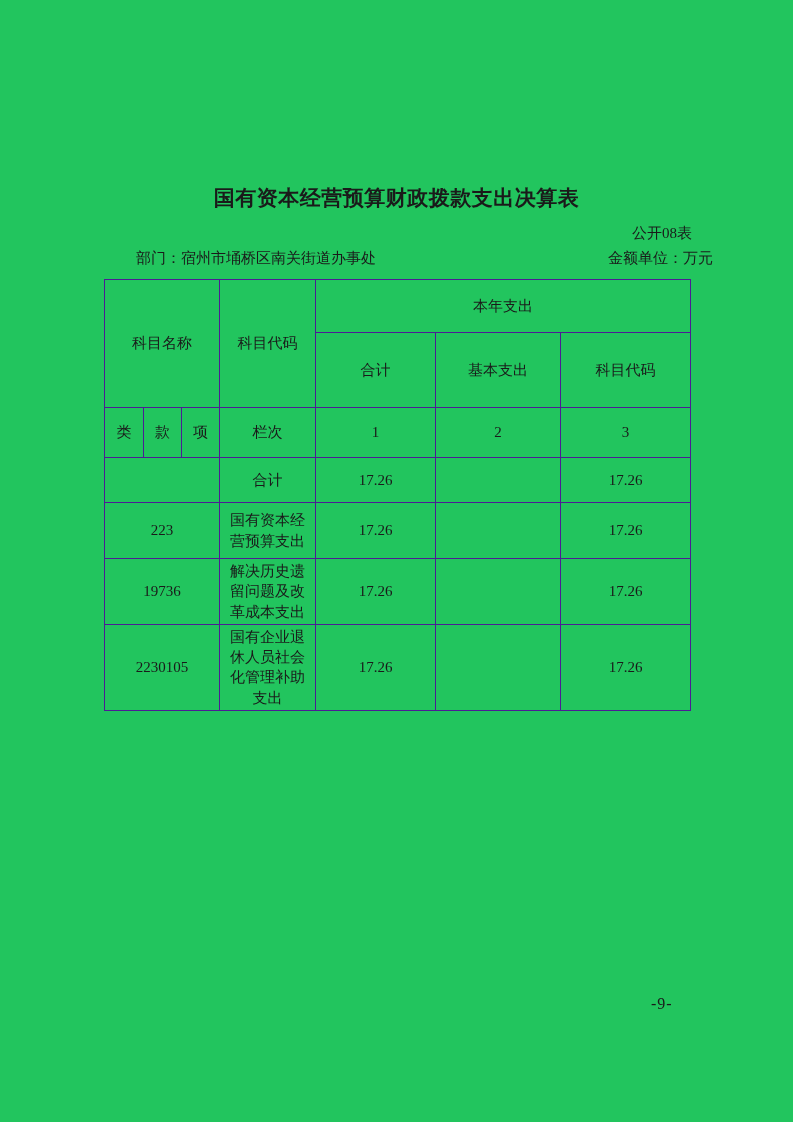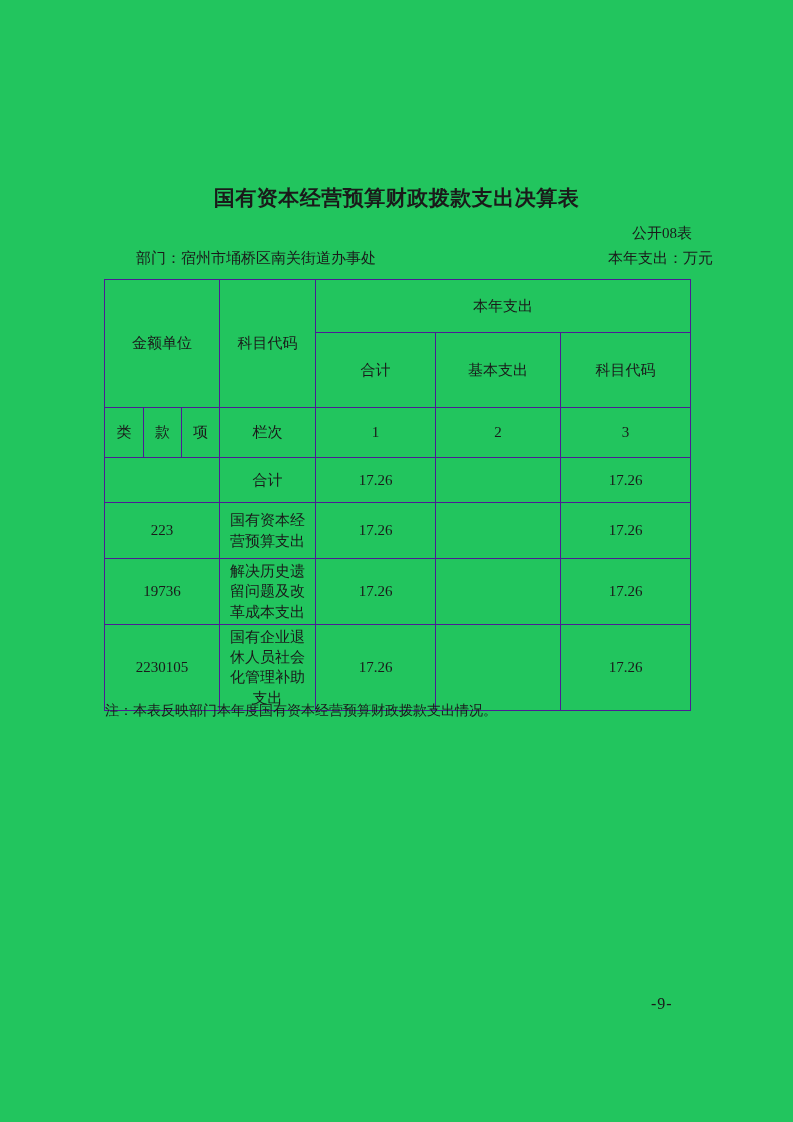--- a/index.html
+++ b/index.html
@@ -89,36 +89,36 @@
 <body>
 
 <div class="page">
 
   <h1 class="title">国有资本经营预算财政拨款支出决算表</h1>
 
   <div class="table-no">公开08表</div>
 
   <div class="meta-line">
     <span class="dept">部门：宿州市埇桥区南关街道办事处</span>
-    <span class="unit">本年支出：万元</span>
+    <span class="unit">金额单位：万元</span>
   </div>
 
   <table class="fin">
     <colgroup>
       <col style="width:39px">
         <col style="width:38px">
         <col style="width:38px">
       <col style="width:96px">
       <col style="width:120px">
         <col style="width:125px">
         <col style="width:130px">
     </colgroup>
     <tbody>
       <tr class="r1">
-        <td colspan="3" rowspan="2">金额单位</td>
+        <td colspan="3" rowspan="2">科目名称</td>
         <td rowspan="2">科目代码</td>
         <td colspan="3">本年支出</td>
       </tr>
       <tr class="r2">
         <td>合计</td>
         <td>基本支出</td>
         <td>科目代码</td>
       </tr>
       <tr class="r3">
         <td>类</td>
@@ -154,17 +154,16 @@
       <tr class="r7">
         <td colspan="3">2230105</td>
         <td class="name-cell">国有企业退休人员社会化管理补助支出</td>
         <td>17.26</td>
         <td></td>
         <td>17.26</td>
       </tr>
     </tbody>
   </table>
 
-  <div class="note">注：本表反映部门本年度国有资本经营预算财政拨款支出情况。</div>
 
   <div class="page-number">-9-</div>
 
 </div>
 
 </body></html>

